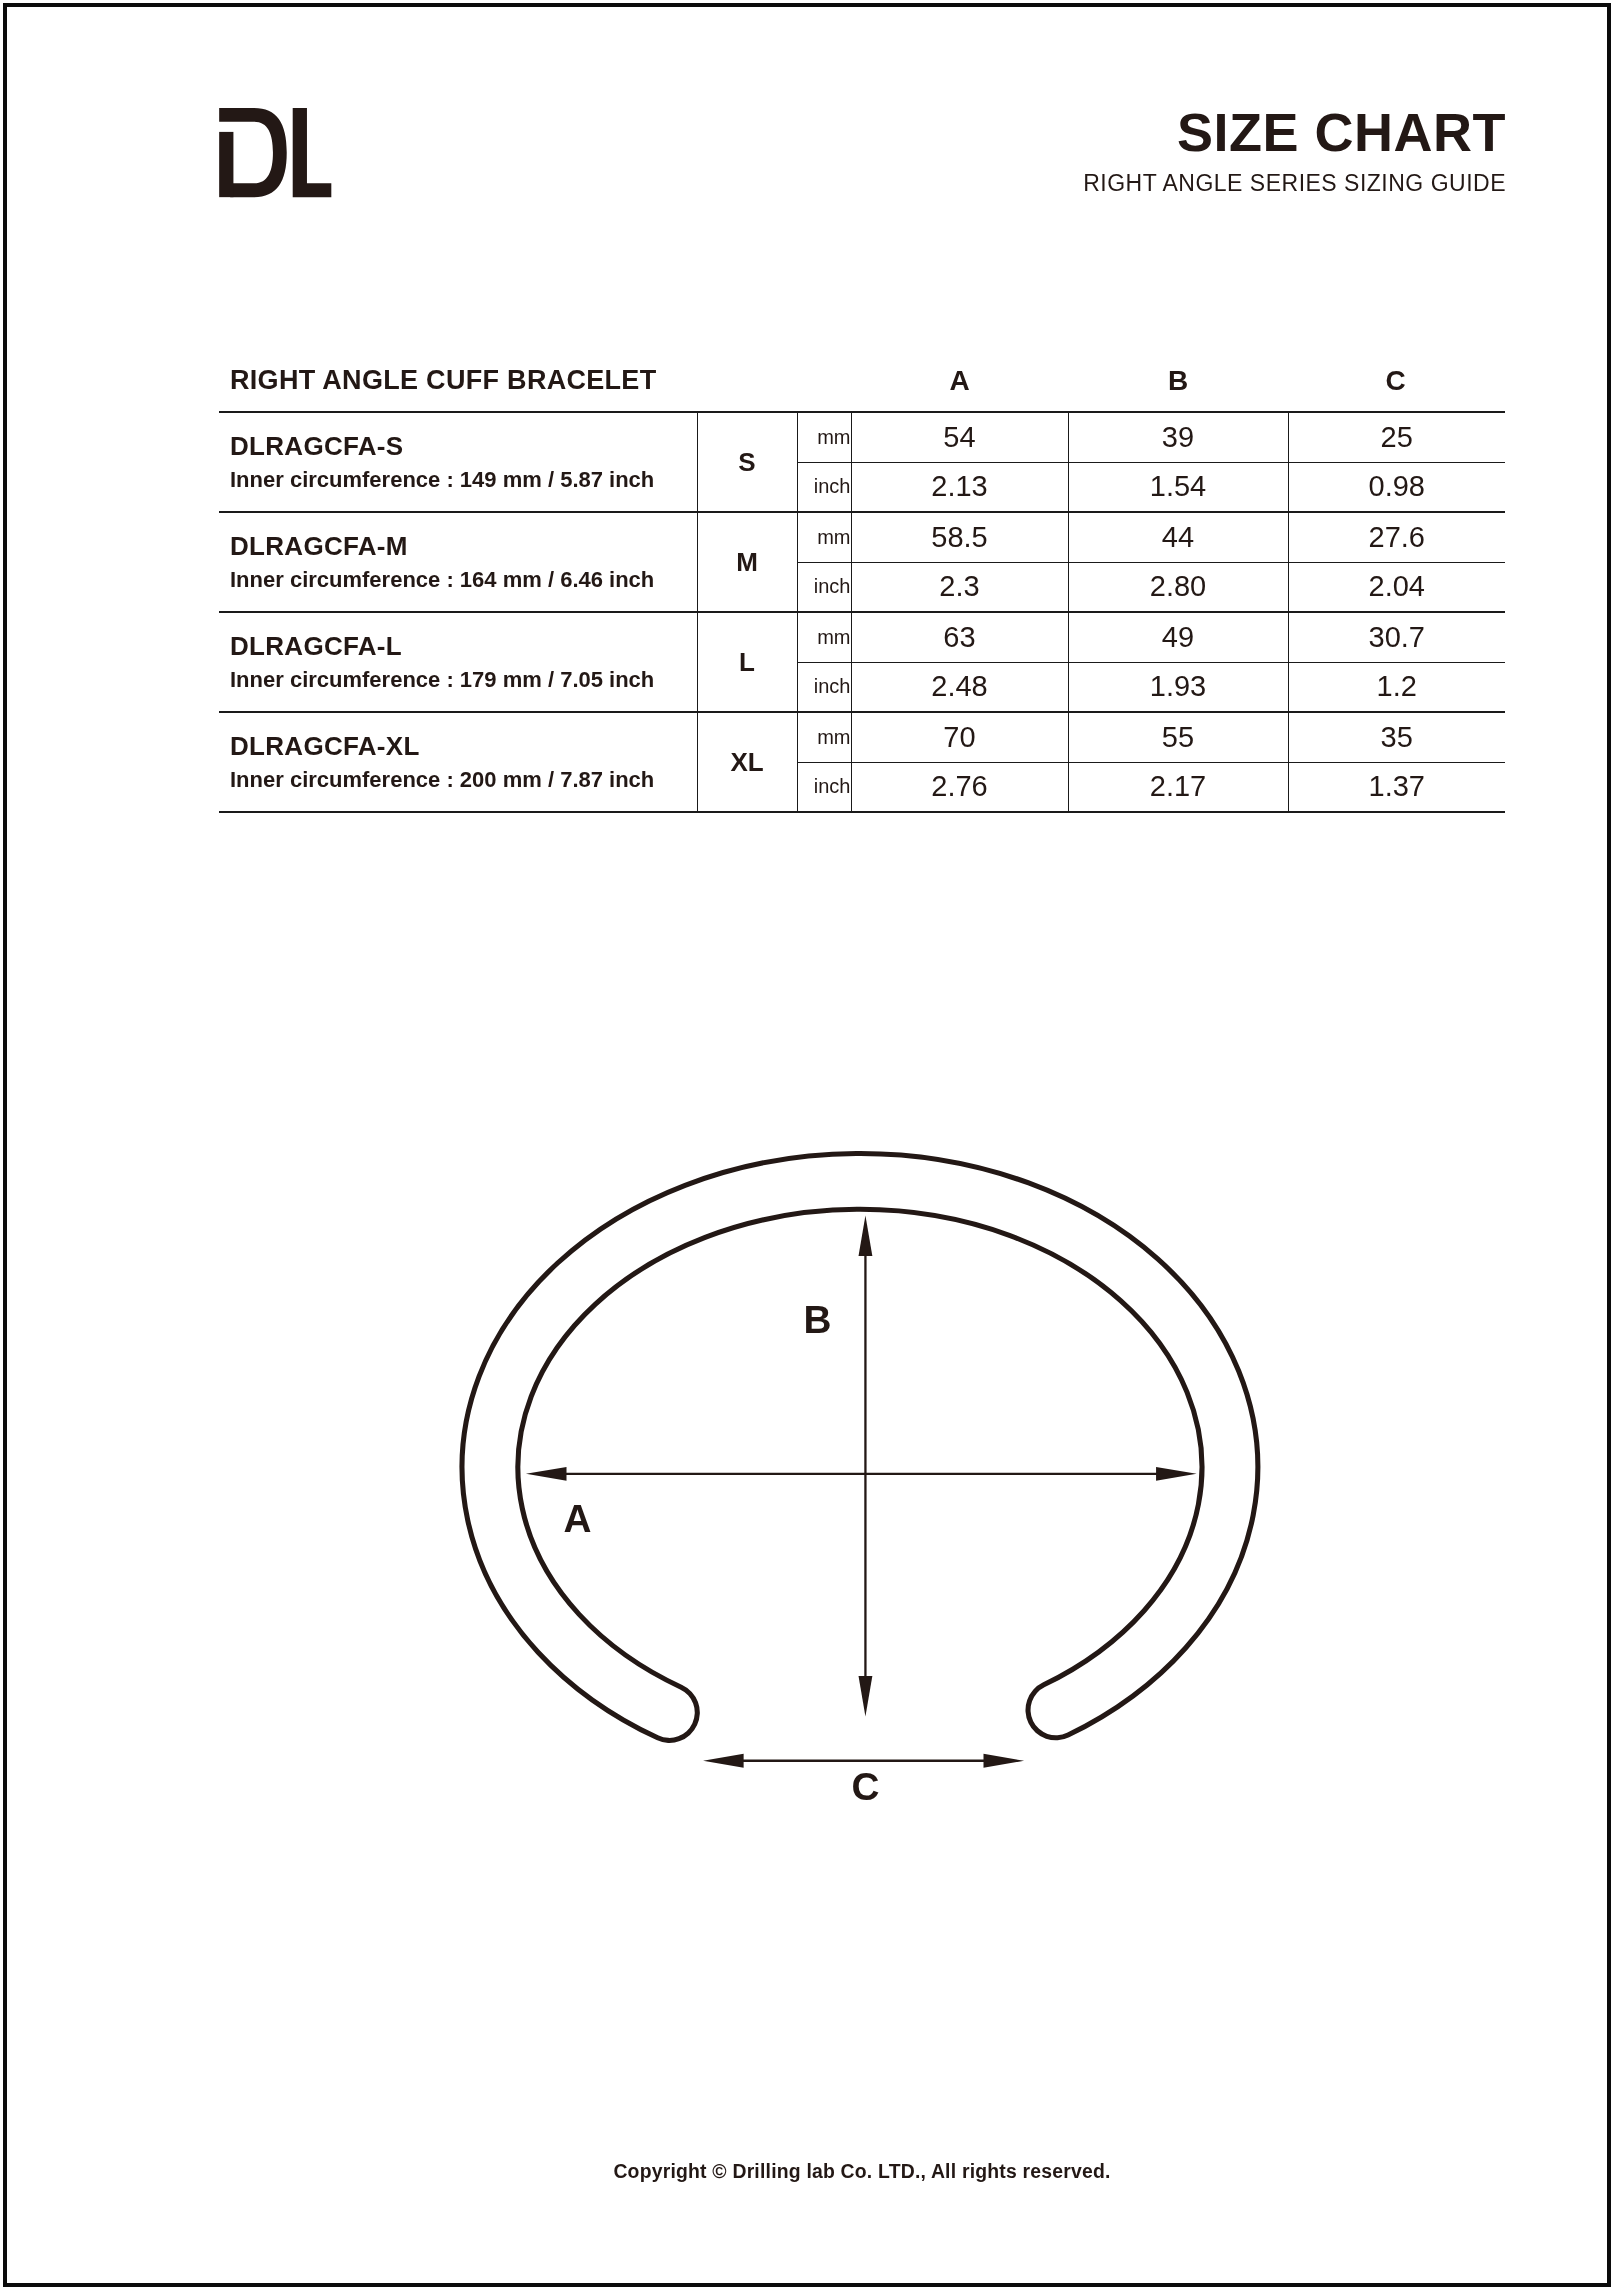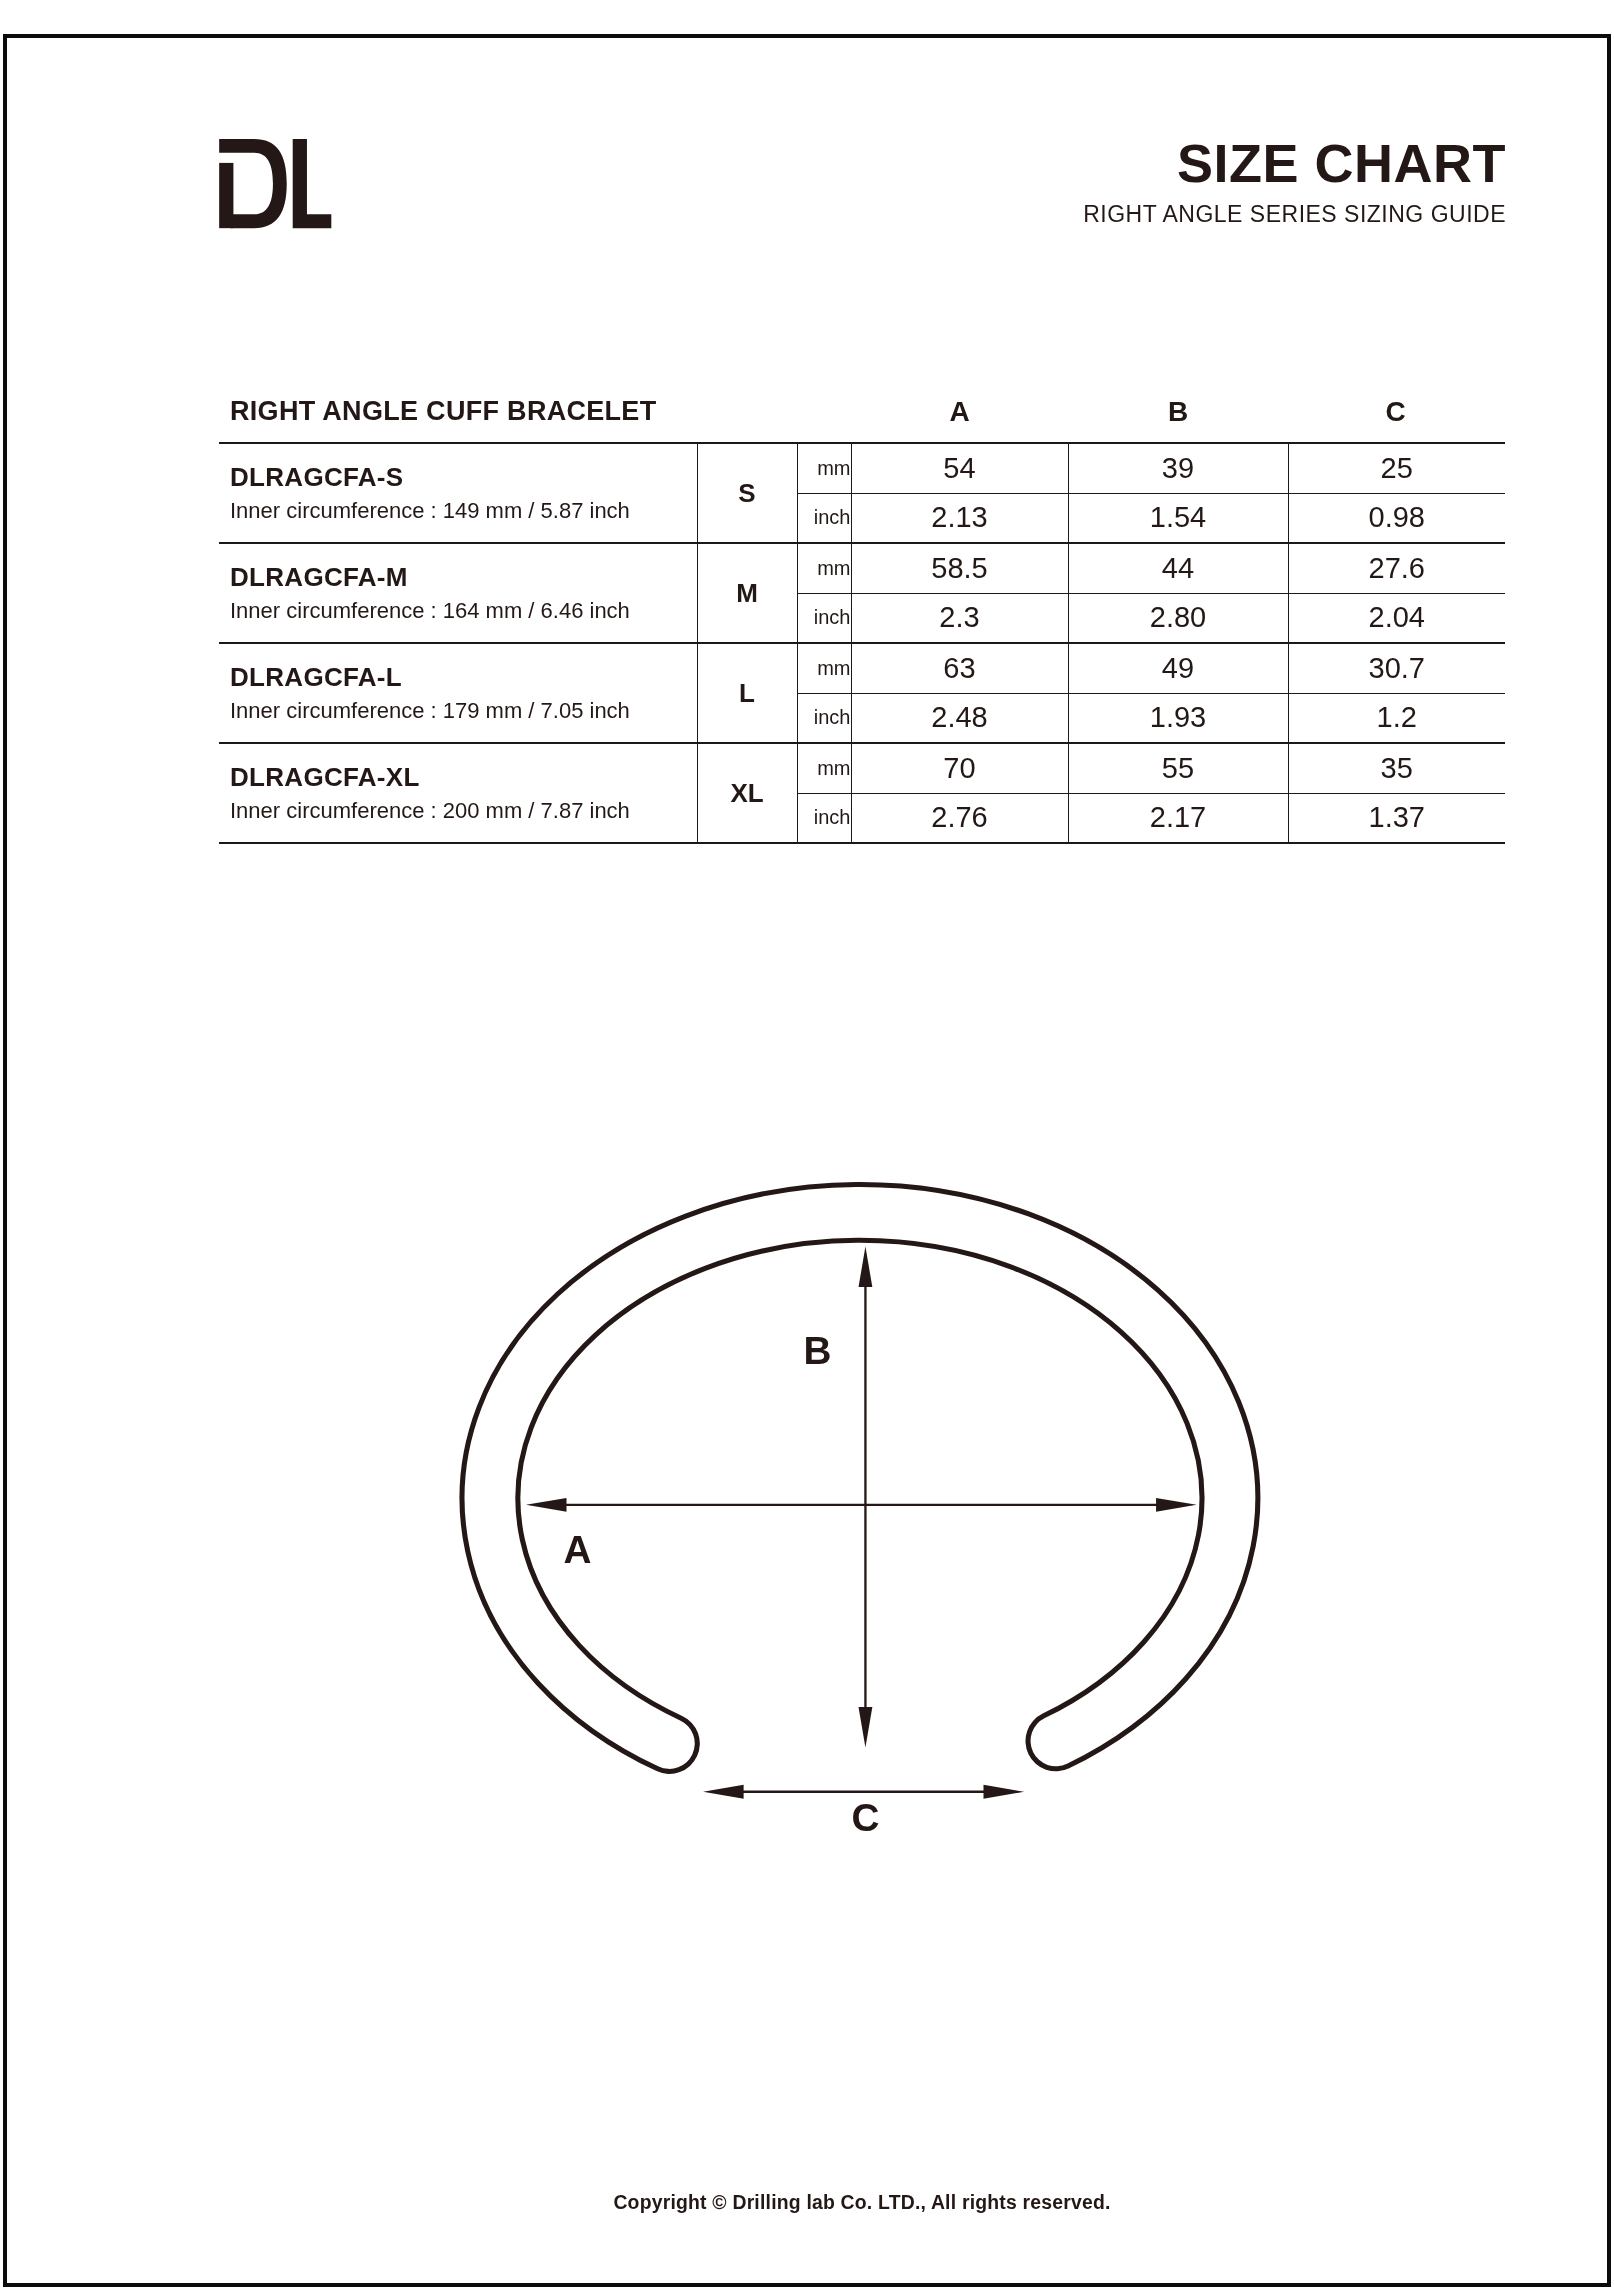--- a/index.html
+++ b/index.html
@@ -2,21 +2,21 @@
 <html style="font-size:14.8px"><head>
 <meta charset="utf-8">
 <style>
   * { margin:0; padding:0; box-sizing:border-box; }
   html,body { background:#ffffff; }
   body {
     width:1614px; height:2290px; position:relative;
     font-family:"Liberation Sans", sans-serif;
     color:#231815;
   }
-  .page { position:absolute; inset:0; background:#fff;margin-top:31px; }
+  .page { position:absolute; inset:0; background:#fff; }
   .frame { position:absolute; inset:2.8px; border:4.6px solid #0b0b0b; pointer-events:none; }
 
   
   .logo { position:absolute; left:219px; top:108px; }
   .title-block { position:absolute; right:108px; top:105px; text-align:right; }
   .title { font-size:54px; font-weight:bold; letter-spacing:0.5px; line-height:1; }
   .subtitle { font-size:23px; font-weight:normal; letter-spacing:0.5px; margin-top:13px; line-height:1; }
 
   
   .thead-row { position:absolute; top:365px; left:0; width:1526px; height:37px; }
@@ -28,21 +28,21 @@
 
   
   table.size-table {
     position:absolute; left:219px; top:411px; width:1286px;
     border-collapse:collapse; table-layout:fixed;
   }
   .size-table td { padding:0; vertical-align:middle; }
   .size-table tr { height:50px; }
   td.product { padding-left:11px; vertical-align:middle; }
   .code { font-size:26px; font-weight:bold; letter-spacing:0.3px; line-height:1.15; }
-  .circ { font-size:22px; font-weight:normal; margin-top:5.5px; line-height:1.1; }
+  .circ { font-size:22px; font-weight:bold; margin-top:5.5px; line-height:1.1; }
   td.size  { text-align:center; font-size:26px; font-weight:bold; border-left:1.8px solid #1a1a1a; }
   td.unit  { text-align:right; font-size:20px; border-left:1.8px solid #1a1a1a; }
   td.val   { text-align:center; font-size:29px; border-left:1.8px solid #1a1a1a; }
   tr.grp-first td { border-top:2.8px solid #1a1a1a; }
   tr.grp-last  td { border-bottom:0.9px solid transparent; }
   td.sub { border-bottom:1.8px solid #1a1a1a; }          
   .size-table tr.last-row td, td.span-last { border-bottom:2.8px solid #1a1a1a; }
 
   
   .diagram { position:absolute; left:406px; top:1098px; }

